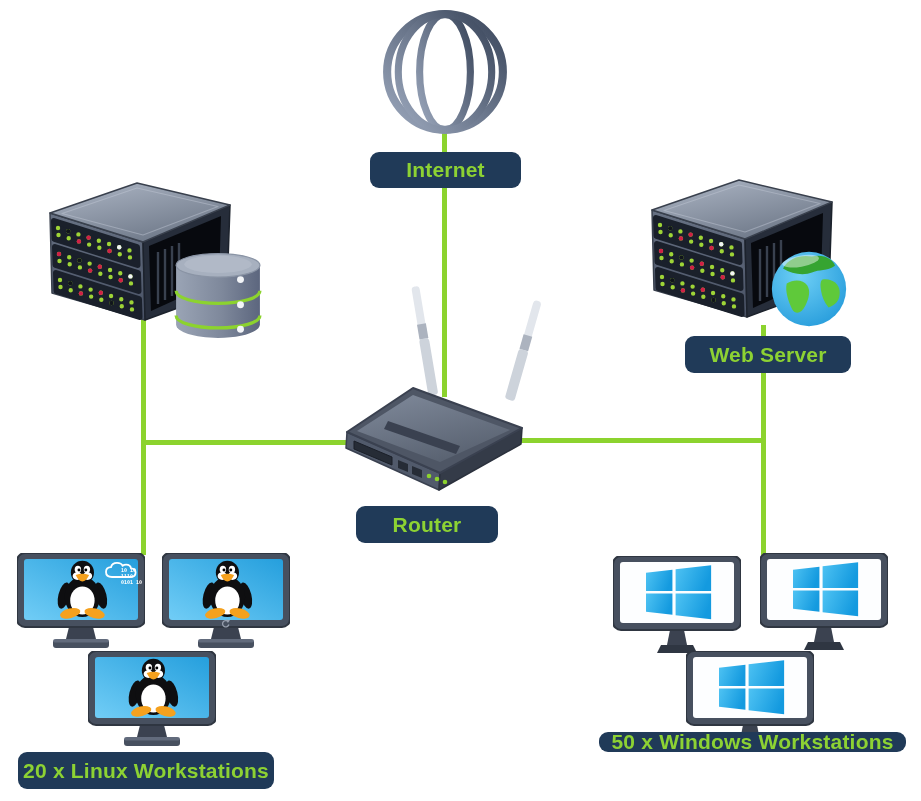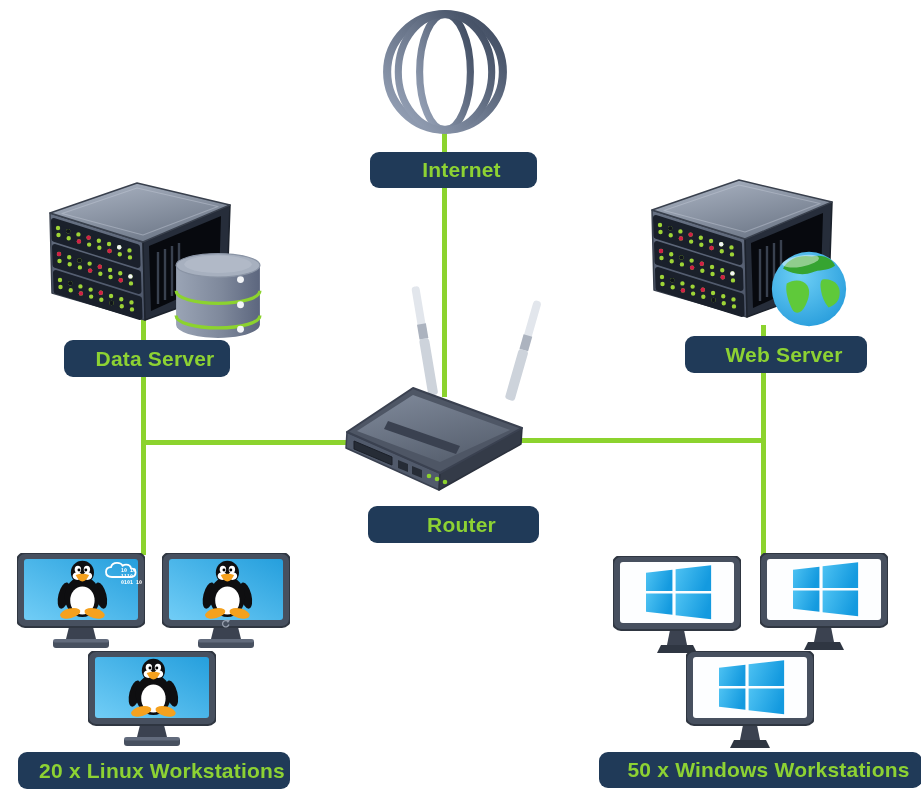--- a/index.html
+++ b/index.html
@@ -5,21 +5,21 @@
   html,body{margin:0;padding:0;background:#fff;}
   #stage{
     position:relative;width:921px;height:801px;background:#ffffff;overflow:hidden;
     font-family:"Liberation Sans","DejaVu Sans",sans-serif;
   }
   .edge{position:absolute;background:#8CD32E;z-index:1;}
   .icon{position:absolute;z-index:2;}
   .node-label{
     position:absolute;z-index:3;background:#203A58;color:#8DD233;
     border-radius:9px;display:flex;align-items:center;justify-content:center;
-    font-weight:bold;letter-spacing:0.2px;white-space:nowrap;padding-left:16px;
+    font-weight:bold;letter-spacing:0.2px;white-space:nowrap;
   }
   .fs21{font-size:21px;}
   .fs22{font-size:21px;}
 </style>
 </head>
 <body>
 
 <svg width="0" height="0" style="position:absolute" aria-hidden="true">
   <defs>
     <linearGradient id="lgSrvTop" x1="0" y1="0" x2="0.6" y2="1">
@@ -214,38 +214,35 @@
   <div class="node-label fs21" style="left:370px;top:152px;width:151px;height:36px">
     <span>Internet</span>
   </div>
 
   <svg class="icon" style="left:48px;top:180px" width="190" height="145" viewBox="0 0 190 145">
       <use href="#server-box"></use>
     </svg>
   <svg class="icon" style="left:172px;top:252px" width="92" height="90" viewBox="0 0 90 88">
       <use href="#db-cylinder"></use>
     </svg>
-  <div class="node-label fs21" style="left:64px;top:340px;width:150px;height:37px">
-    <span>Data Server</span>
-  </div>
 
   <svg class="icon" style="left:650px;top:177px" width="190" height="145" viewBox="0 0 190 145">
       <use href="#server-box"></use>
     </svg>
   <svg class="icon" style="left:770px;top:250px" width="78" height="78" viewBox="0 0 84 84">
       <use href="#earth"></use>
     </svg>
   <div class="node-label fs21" style="left:685px;top:336px;width:166px;height:37px">
     <span>Web Server</span>
   </div>
 
   <svg class="icon" style="left:340px;top:283px" width="235" height="212" viewBox="0 0 235 212">
       <use href="#router-art"></use>
     </svg>
-  <div class="node-label fs21" style="left:368px;top:506px;width:155px;height:37px">
+  <div class="node-label fs21" style="left:356px;top:506px;width:142px;height:37px">
     <span>Router</span>
   </div>
 
   <div>
     <svg class="icon" style="left:17px;top:553px" width="128" height="97" viewBox="0 0 128 97">
       <use href="#mon-linux"></use>
       <path d="M95 24 q-6 0 -6 -5 q0 -4.6 5 -4.8 q1 -4.4 6 -4.4 q4.4 0 5.6 3 q1.4 -1.2 3.6 -1.2 q4.2 0 4.8 3.8 q4.6 0.4 4.6 4.2 q0 4.4 -5 4.4 z" fill="none" stroke="#FFFFFF" stroke-width="1.8" stroke-linejoin="round"></path>
       <g fill="#FFFFFF" font-family="DejaVu Sans Mono, monospace" font-size="5" font-weight="bold">
         <text x="104" y="19">10 10</text>
         <text x="104" y="25">1110</text>
@@ -270,18 +267,18 @@
   <div>
     <svg class="icon" style="left:613px;top:556px" width="128" height="97" viewBox="0 0 128 97">
         <use href="#mon-win"></use>
       </svg>
     <svg class="icon" style="left:760px;top:553px" width="128" height="97" viewBox="0 0 128 97">
         <use href="#mon-win"></use>
       </svg>
     <svg class="icon" style="left:686px;top:651px" width="128" height="97" viewBox="0 0 128 97">
         <use href="#mon-win"></use>
       </svg>
-    <div class="node-label fs22" style="left:599px;top:752px;width:307px;height:36px">
+    <div class="node-label fs22" style="left:599px;top:732px;width:307px;height:20px">
       <span>50 x Windows Workstations</span>
     </div>
   </div>
 
 </div>
 
 </body></html>

